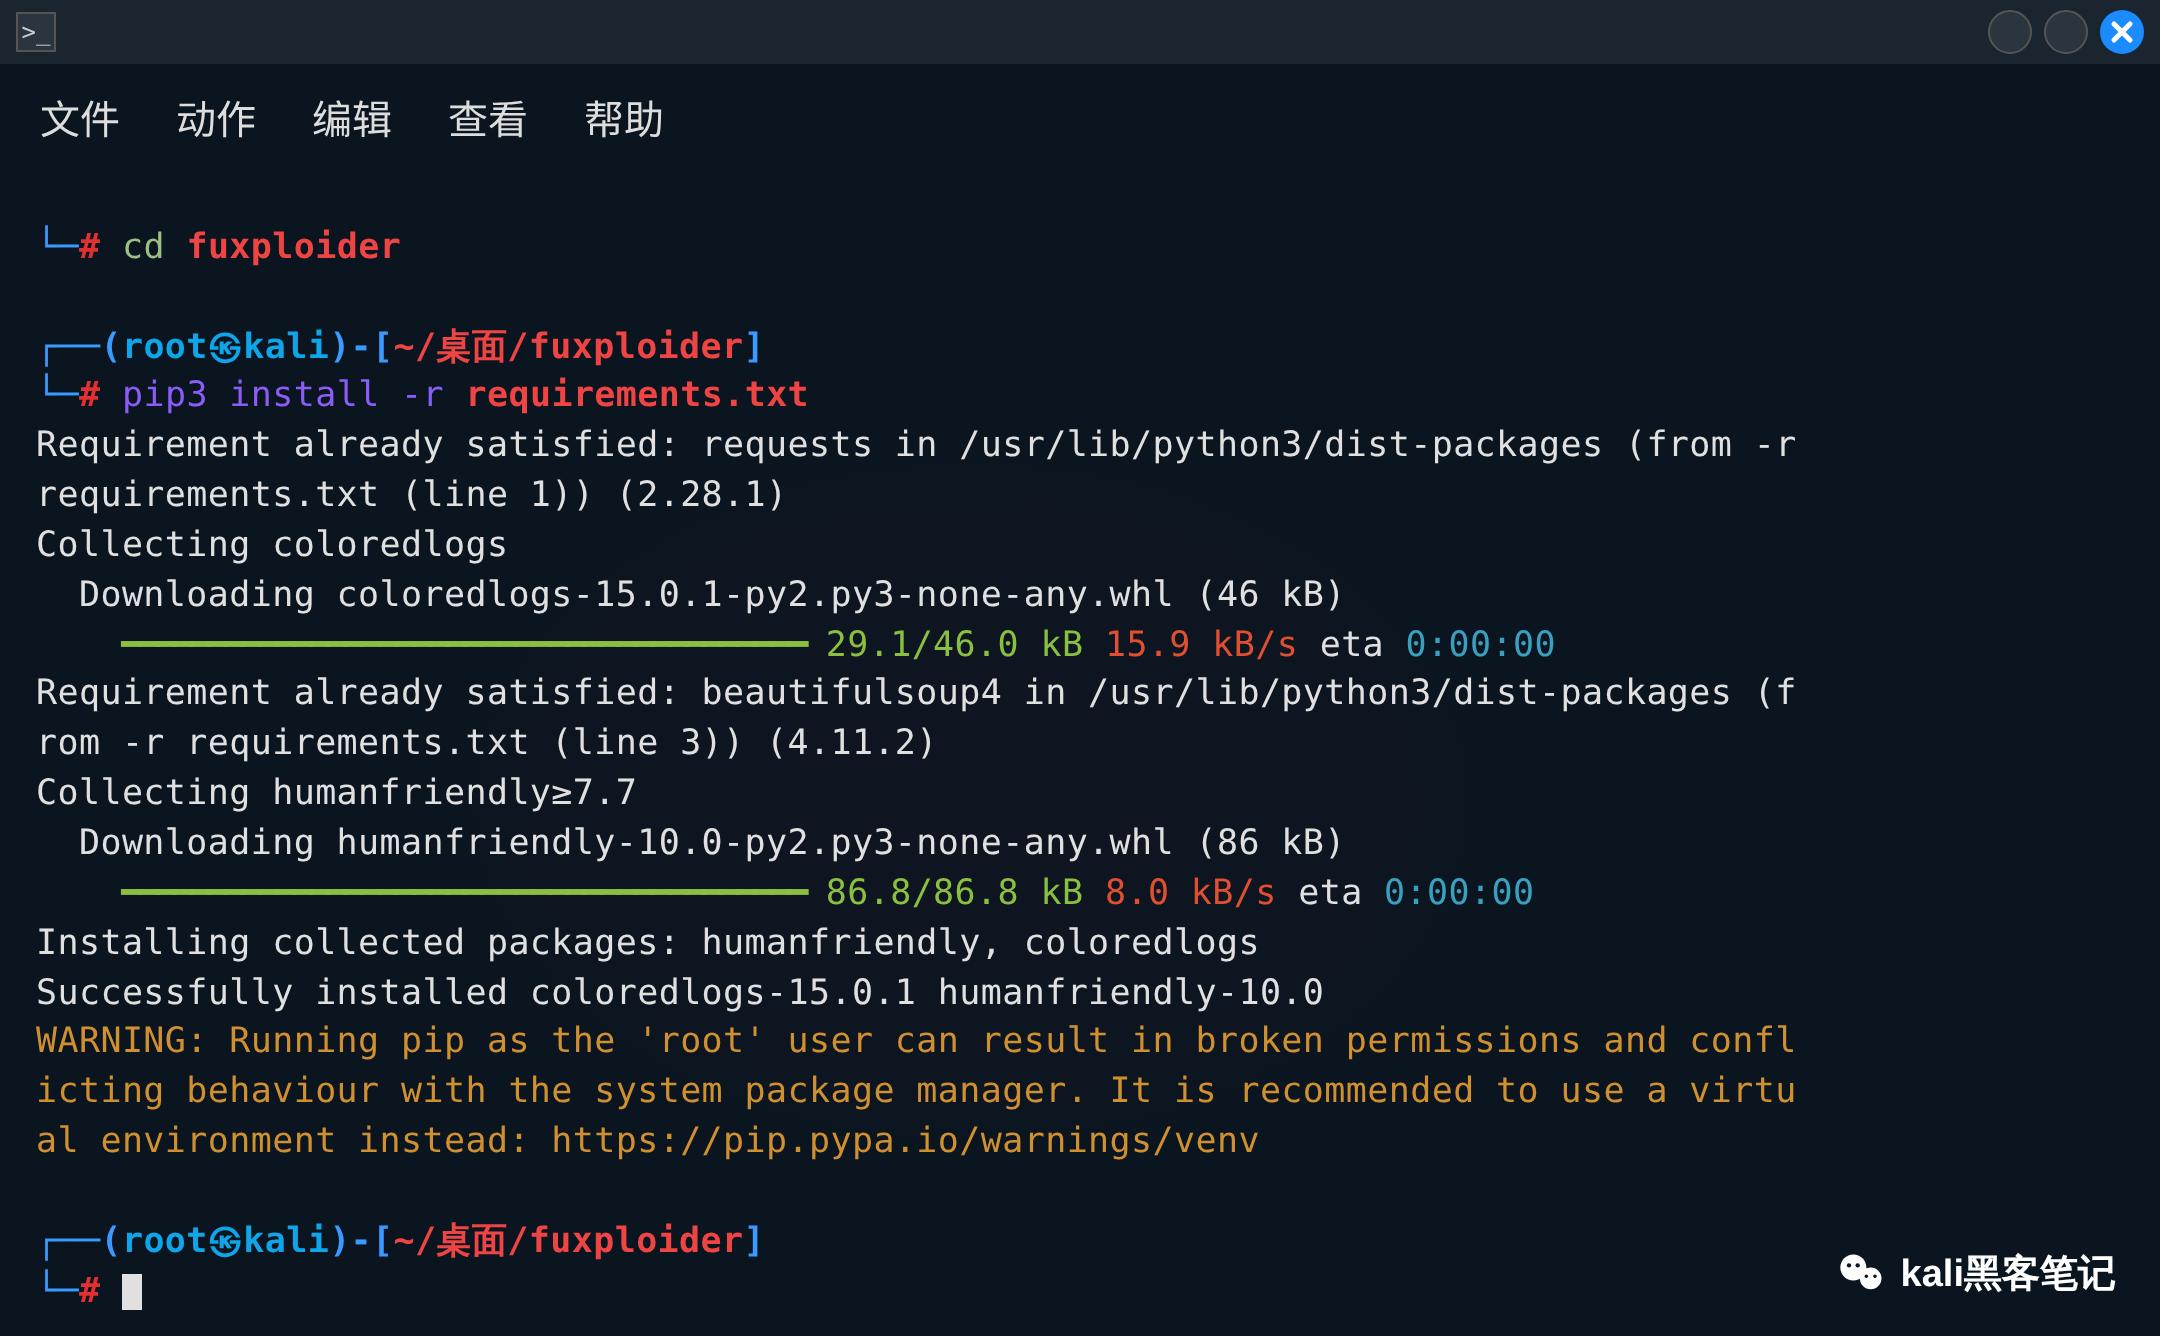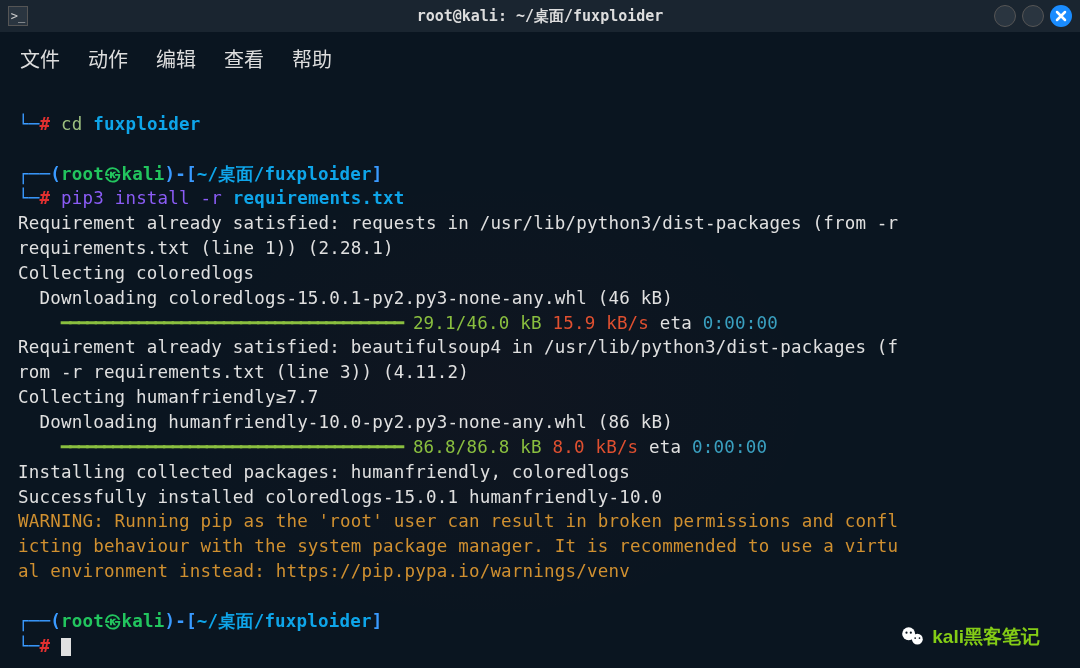--- a/index.html
+++ b/index.html
@@ -67,38 +67,38 @@
     }
     .menu-item { cursor: pointer; }
     .terminal {
       padding: 4px 18px;
       line-height: 1.42;
       white-space: pre;
       font-size: 17.5px;
       letter-spacing: 0.2px;
     }
     .red { color: #e03030; font-weight: bold; }
-    .red-bold { color: #22c55e; font-weight: bold; }
+    .red-bold { color: #0ea5e9; font-weight: bold; }
     .blue { color: #3a9aff; font-weight: bold; }
-    .white-bold { color: #0ea5e9; font-weight: bold; }
+    .white-bold { color: #ef4444; font-weight: bold; }
     .green { color: #8abf3f; }
     .dl-red { color: #e05030; }
     .eta-cyan { color: #3aa0c0; }
     .orange { color: #d09030; }
     .progress-bar {
       color: #8abf3f;
       letter-spacing: -2px;
     }
     .watermark {
       position: absolute;
       bottom: 18px;
-      right: 40px;
+      right: 22px;
       display: flex;
       gap: 6px;
-      color: #84cc16;
+      color: #ffffff;
       font-family: sans-serif;
       font-size: 19px;
       font-weight: bold;
     }
     .wechat-icon {
       width: 26px;
       height: 26px;
       position: relative;
     }
     .cursor-block {
@@ -120,21 +120,20 @@
       background: radial-gradient(ellipse at 45% 60%, rgba(200,40,40,0.5) 0%, transparent 40%);
     }
   </style>
 </head>
 <body>
 
 <div class="bg-art"></div>
 
 <div class="titlebar">
   <div class="titlebar-icon">&gt;_</div>
-  <div class="titlebar-title">root@kali: ~/桌面/fuxploider</div>
   <div class="window-controls">
     <div class="window-btn btn-min"></div>
     <div class="window-btn btn-max"></div>
     <div class="window-btn btn-close">
       <svg viewBox="0 0 14 14">
           <path d="M3 3 L11 11 M11 3 L3 11" stroke="#fff" stroke-width="2.5" stroke-linecap="round"></path>
         </svg>
     </div>
   </div>
 </div>

